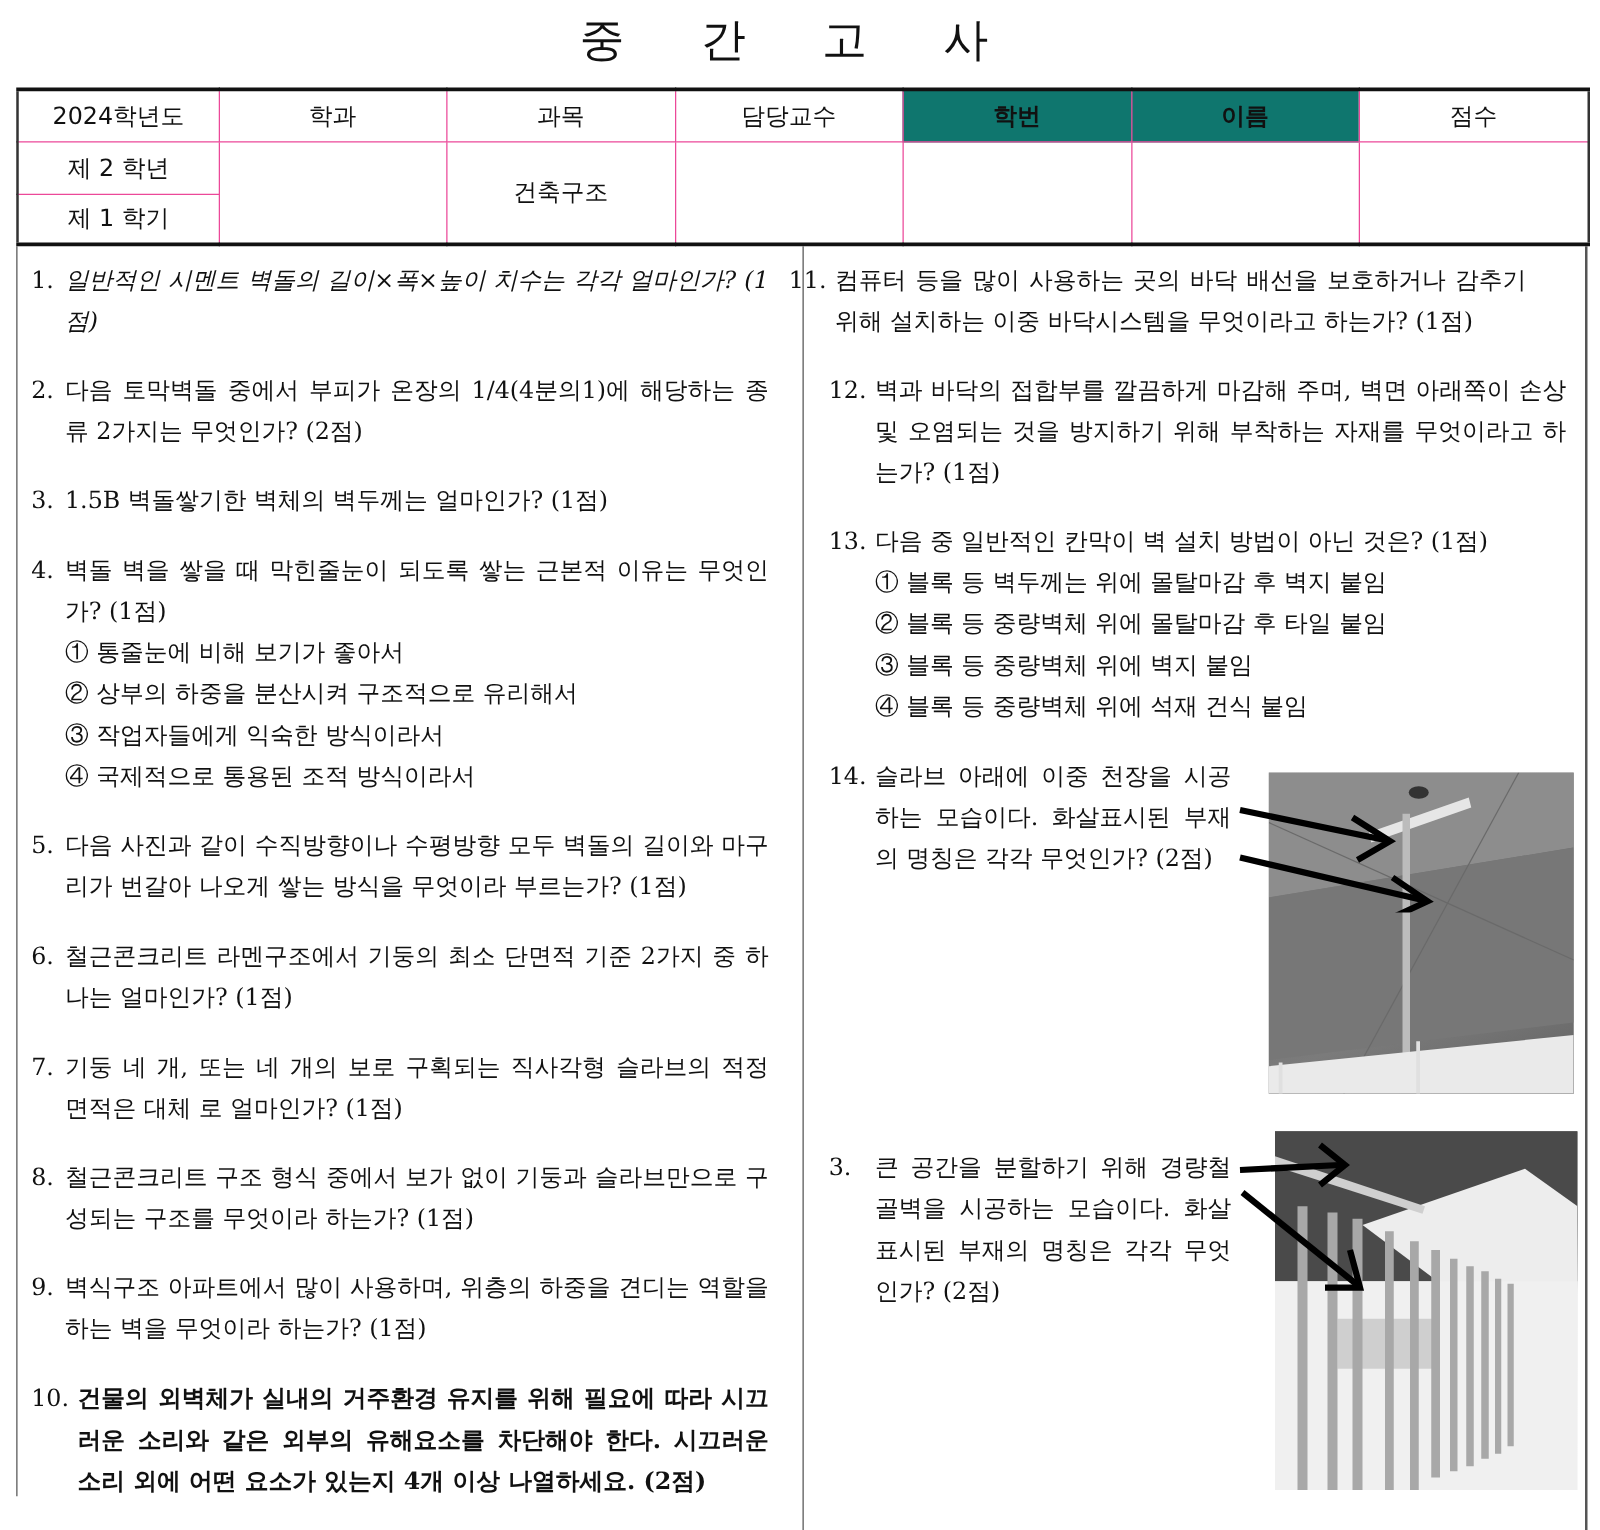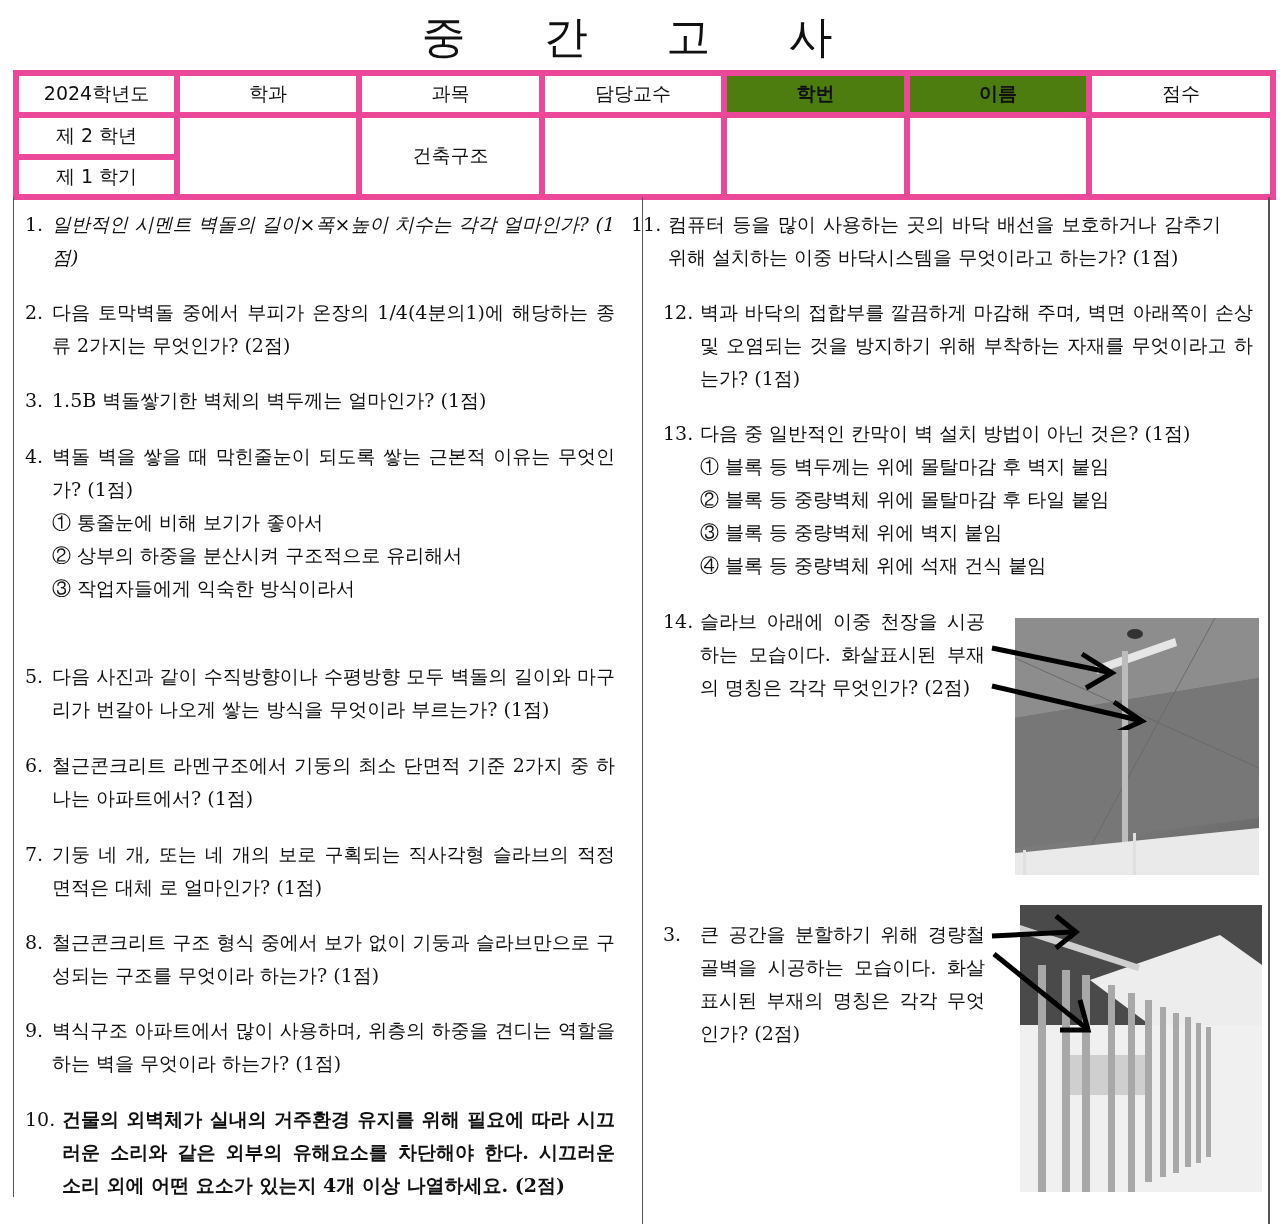--- a/index.html
+++ b/index.html
@@ -1,39 +1,39 @@
 <!DOCTYPE html>
 <html><head>
 <meta charset="utf-8">
 <style>
   * { box-sizing: border-box; margin: 0; padding: 0; }
   html, body { width: 1280px; height: 1224px; background: #ffffff; overflow: hidden; }
   body { position: relative; font-family: "DejaVu Serif", "Liberation Serif", serif; color: #111; }
 
   .title {
     position: absolute; left: 0; top: 8px; width: 1280px; text-align: center;
-    font-family: Liberation Mono, monospace;
-    font-size: 44px; letter-spacing: 26px; font-weight: normal; color: #111;
+    font-family: Liberation Serif, serif;
+    font-size: 36px; letter-spacing: 26px; font-weight: normal; color: #111;
   }
 
   table.header {
     position: absolute; left: 13px; top: 70px; width: 1257px; height: 127px;
     border-collapse: collapse;
     border-top: 3px solid #111; border-bottom: 3px solid #111;
     border-left: 2px solid #333; border-right: 2px solid #333;
     font-family: "DejaVu Sans", "Liberation Sans", sans-serif;
     font-size: 19px; table-layout: fixed;
   }
   table.header td {
-    border: 6px solid #ec4899; text-align: center; vertical-align: middle; font-weight: normal;
+    border: 1px solid #ec4899; text-align: center; vertical-align: middle; font-weight: normal;
   }
   table.header tr.hrow td { height: 42px; }
   table.header tr.r2 td { height: 42px; }
   table.header tr.r3 td { height: 40px; }
-  table.header td.shade { background: #4d7c0f; font-weight: bold; }
+  table.header td.shade { background: #0f766e; font-weight: bold; }
 
   .col {
     position: absolute; top: 197px; height: 1000px;
   }
   .col.left { left: 13px; width: 629px; border-left: 1px solid #555; }
   .col.right { left: 642px; width: 628px; border-left: 1px solid #555; border-right: 2px solid #555; height: 1027px; }
 
   .q {
     position: absolute; font-size: 19px; line-height: 33px;
   }
@@ -112,31 +112,32 @@
   <span class="body" style="padding-left:27px;">1.5B 벽돌쌓기한 벽체의 벽두께는 얼마인가? (1점)</span>
 </div>
 
 <div class="q" style="left:25px; top:440px; width:590px;">
   <span class="num">4.</span>
   <span class="body" style="padding-left:27px;">벽돌 벽을 쌓을 때 막힌줄눈이 되도록 쌓는 근본적 이유는 무엇인가? (1점)</span>
   <div style="padding-left:27px;">
     <span class="opt">① 통줄눈에 비해 보기가 좋아서</span>
     <span class="opt">② 상부의 하중을 분산시켜 구조적으로 유리해서</span>
     <span class="opt">③ 작업자들에게 익숙한 방식이라서</span>
+    <span class="opt">④ 국제적으로 통용된 조적 방식이라서</span>
   </div>
 </div>
 
 <div class="q" style="left:25px; top:660px; width:590px;">
   <span class="num">5.</span>
   <span class="body" style="padding-left:27px;">다음 사진과 같이 수직방향이나 수평방향 모두 벽돌의 길이와 마구리가 번갈아 나오게 쌓는 방식을 무엇이라 부르는가? (1점)</span>
 </div>
 
 <div class="q" style="left:25px; top:749px; width:590px;">
   <span class="num">6.</span>
-  <span class="body" style="padding-left:27px;">철근콘크리트 라멘구조에서 기둥의 최소 단면적 기준 2가지 중 하나는 아파트에서? (1점)</span>
+  <span class="body" style="padding-left:27px;">철근콘크리트 라멘구조에서 기둥의 최소 단면적 기준 2가지 중 하나는 얼마인가? (1점)</span>
 </div>
 
 <div class="q" style="left:25px; top:838px; width:590px;">
   <span class="num">7.</span>
   <span class="body" style="padding-left:27px;">기둥 네 개, 또는 네 개의 보로 구획되는 직사각형 슬라브의 적정 면적은 대체 로 얼마인가? (1점)</span>
 </div>
 
 <div class="q" style="left:25px; top:926px; width:590px;">
   <span class="num">8.</span>
   <span class="body" style="padding-left:27px;">철근콘크리트 구조 형식 중에서 보가 없이 기둥과 슬라브만으로 구성되는 구조를 무엇이라 하는가? (1점)</span>

